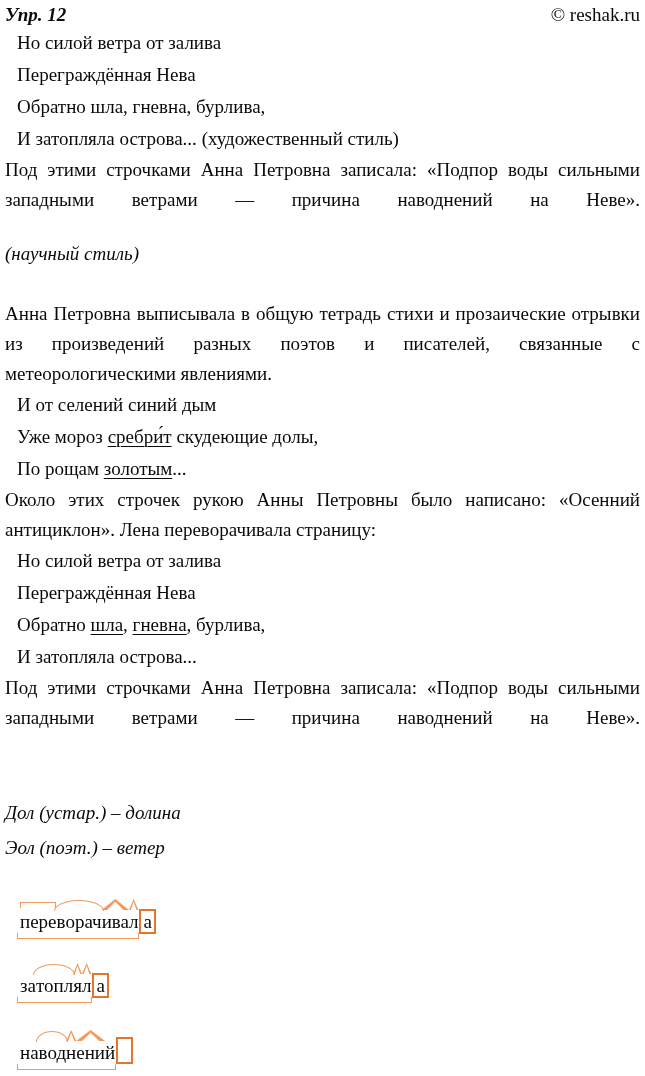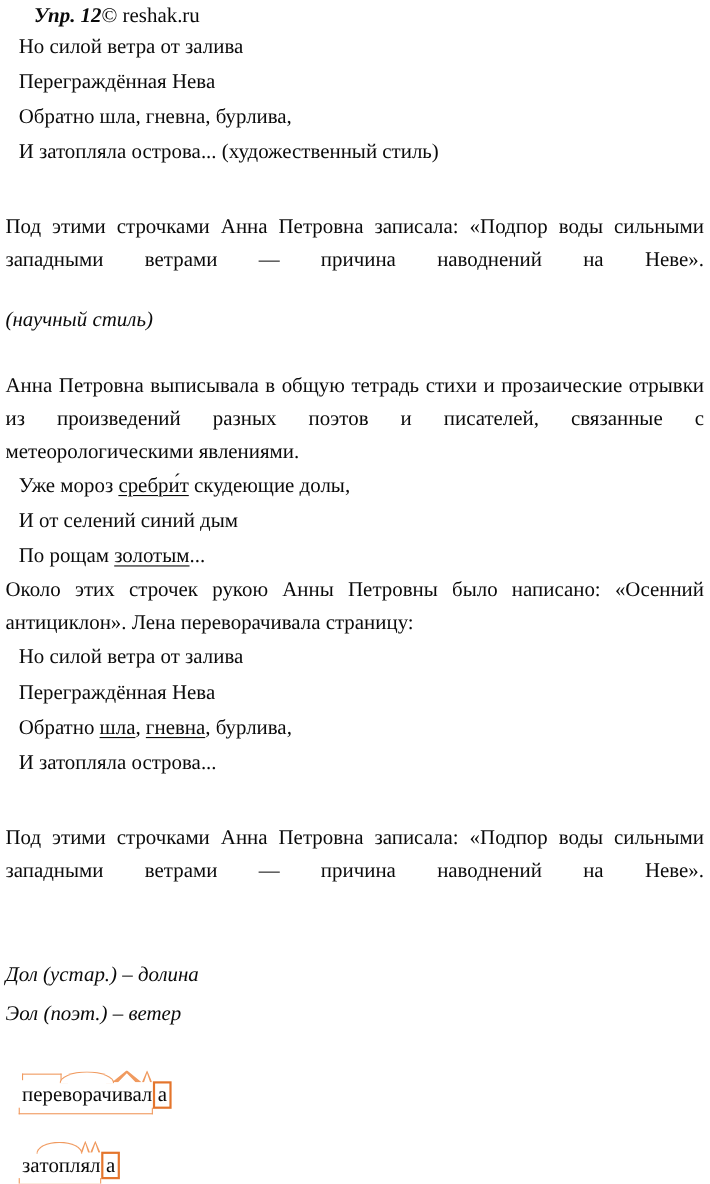--- a/index.html
+++ b/index.html
@@ -4,26 +4,26 @@
 <style>
   :root { --mline:#f09a5f; --mbox:#e4752c; }
   html, body { margin:0; padding:0; background:#ffffff; overflow:hidden; }
   body {
     width:645px; height:1076px;
     font-family:"Liberation Serif","DejaVu Serif",serif;
     font-size:19px; color:#0a0a0a;
   }
   .page { box-sizing:border-box; padding:3px 5px 0 5px; width:645px; }
 
-  .header { display:flex; align-items:flex-start; line-height:24px;margin-left:26px; }
+  .header { display:flex; justify-content:space-between; align-items:flex-start; line-height:24px; }
   .ex-title { font-weight:bold; font-style:italic; }
 
   .vline { line-height:32px; white-space:nowrap;margin-left:12px; }
   .para { margin:0; line-height:30px; text-align:justify; }
-  .para.full { text-align-last:justify;margin-top:37px; }
+  .para.full { text-align-last:justify; }
   .it { }
   .u { text-decoration:underline; text-decoration-thickness:1px; text-underline-offset:3px; }
 
   .note-line { line-height:30px; font-style:italic;margin-top:24px; }
   .spacer-md { height:30px; }
   .spacer-xl { height:62px; }
 
   .dict-line { line-height:35px; font-style:italic; }
 
   
@@ -63,22 +63,22 @@
     <span class="it">(художественный стиль)</span>
   </div>
 
   <p class="para full">Под этими строчками Анна Петровна записала: «Подпор воды сильными западными ветрами — причина наводнений на Неве».</p>
   <div class="note-line">(научный стиль)</div>
 
   <div class="spacer-md"></div>
 
   <p class="para">Анна Петровна выписывала в общую тетрадь стихи и прозаические отрывки из произведений разных поэтов и писателей, связанные с метеорологическими явлениями.</p>
 
+  <div class="vline">И от селений синий дым</div>
   <div class="vline"><span>Уже мороз </span><span class="u">сребри́т</span><span> скудеющие долы,</span></div>
-  <div class="vline">И от селений синий дым</div>
   <div class="vline"><span>По рощам </span><span class="u">золотым</span><span>...</span></div>
 
   <p class="para">Около этих строчек рукою Анны Петровны было написано: «Осенний антициклон». Лена переворачивала страницу:</p>
 
   <div class="vline">Но силой ветра от залива</div>
   <div class="vline">Переграждённая Нева</div>
   <div class="vline"><span>Обратно </span><span class="u">шла</span><span>, </span><span class="u">гневна</span><span>, бурлива,</span></div>
   <div class="vline">И затопляла острова...</div>
 
   <p class="para full">Под этими строчками Анна Петровна записала: «Подпор воды сильными западными ветрами — причина наводнений на Неве».</p>

